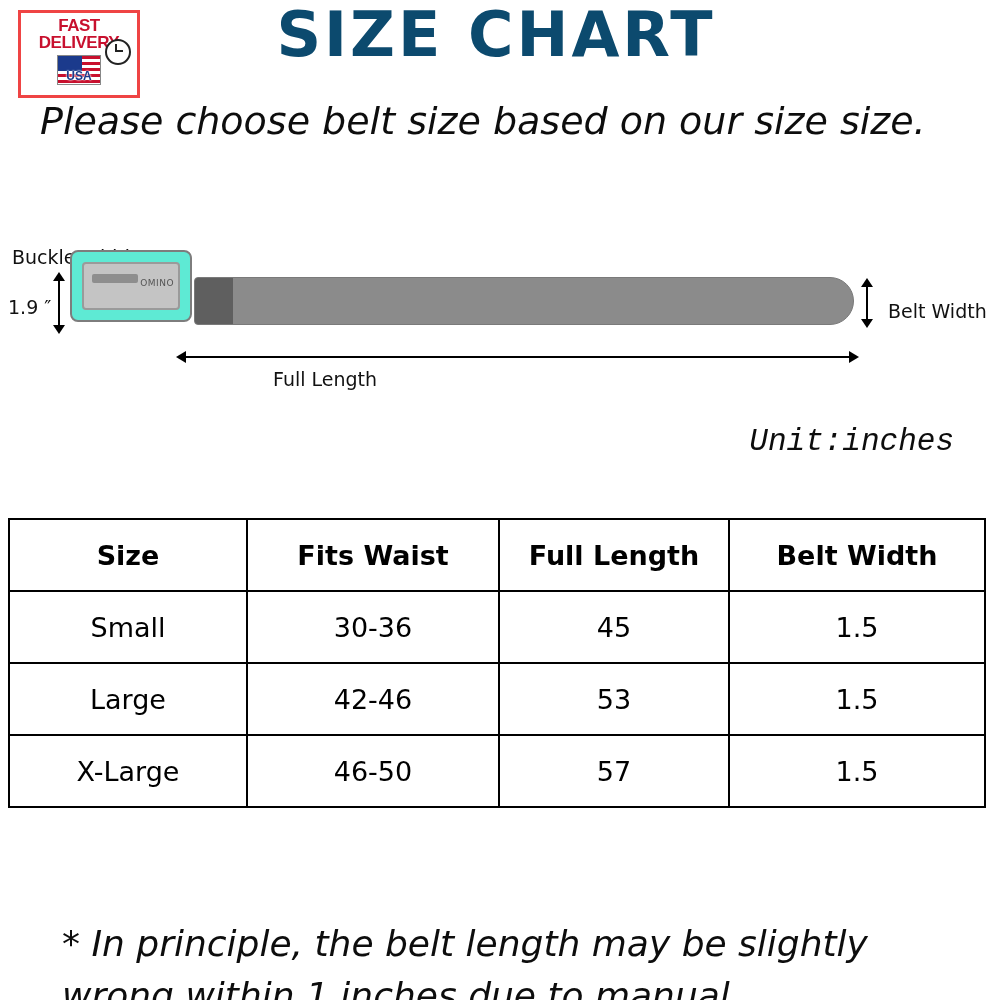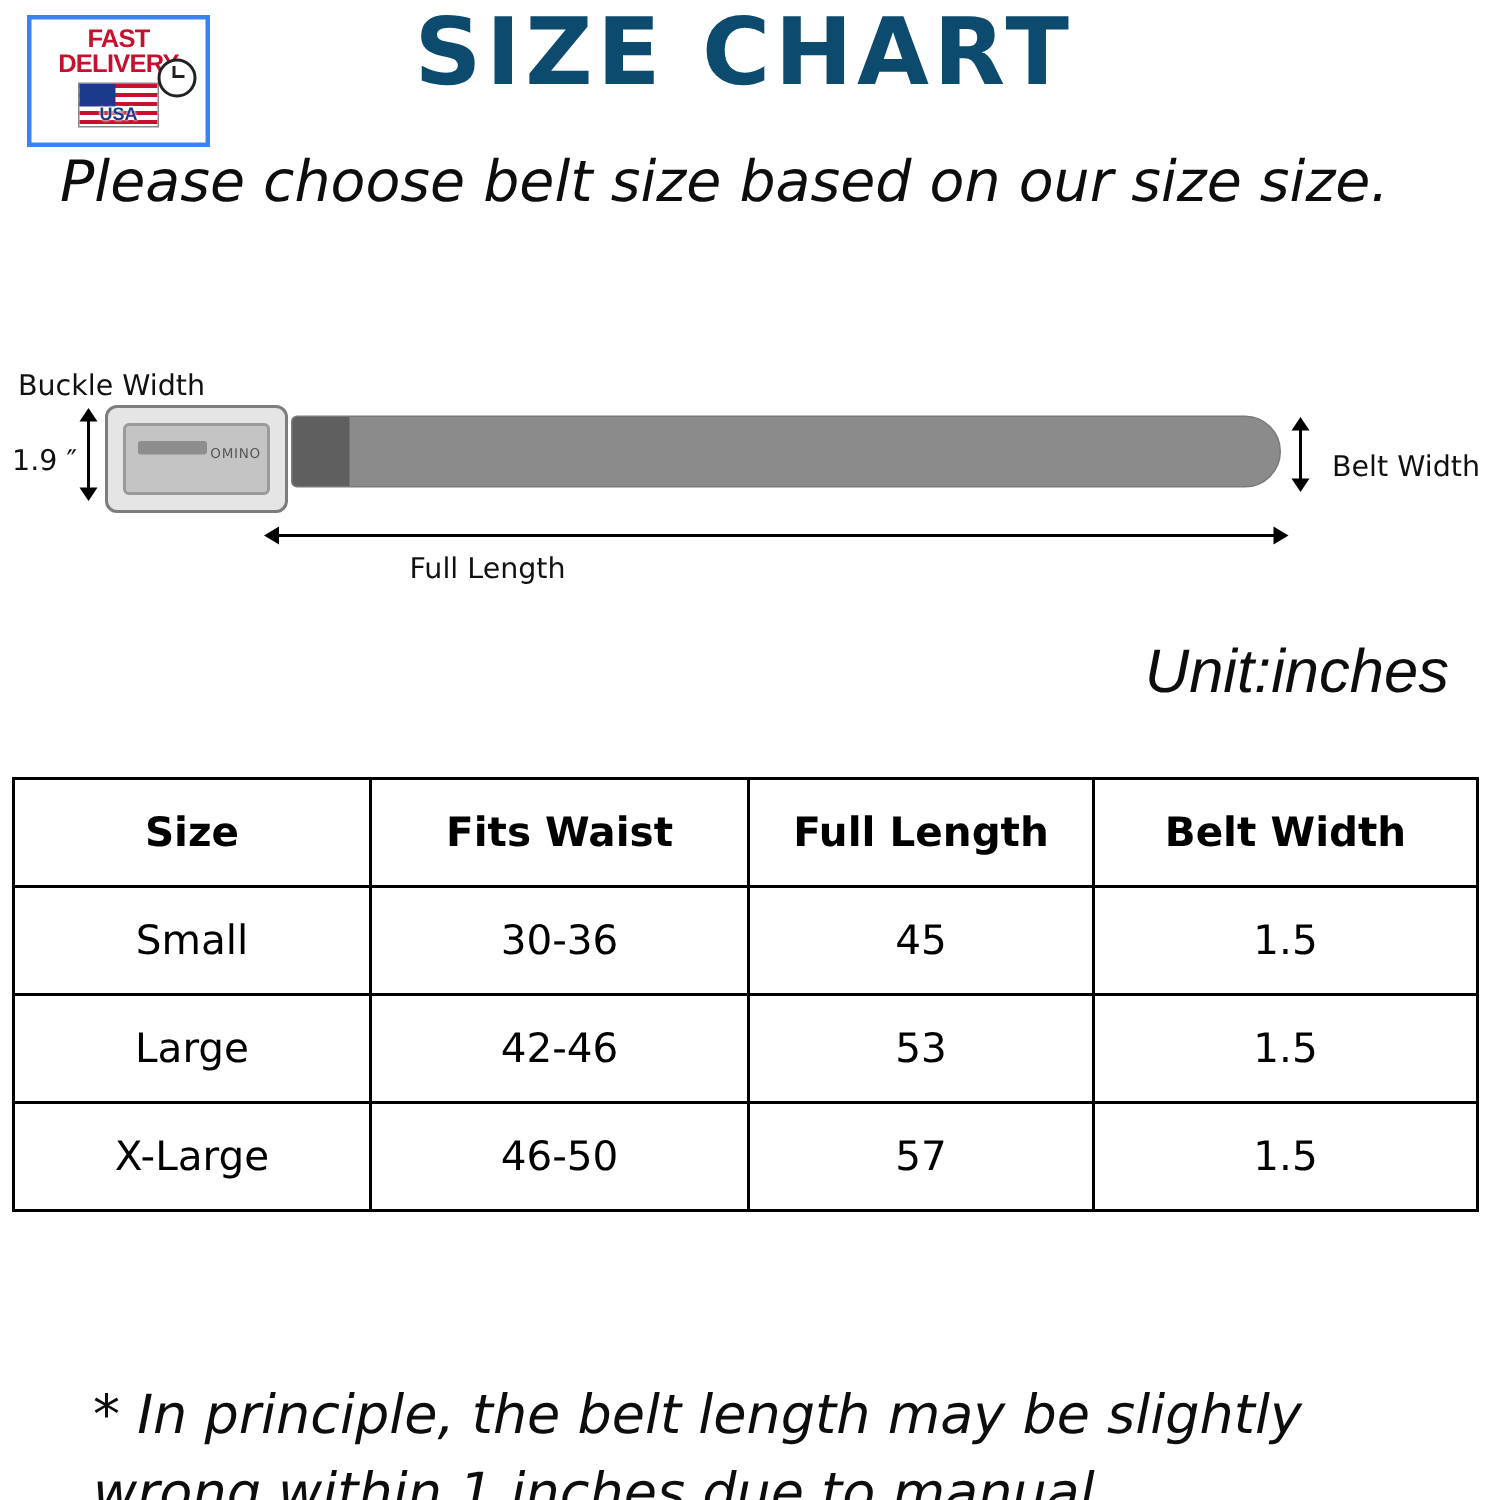--- a/index.html
+++ b/index.html
@@ -16,21 +16,21 @@
     overflow: hidden;
   }
 
   
   .badge {
     position: absolute;
     left: 18px;
     top: 10px;
     width: 122px;
     height: 88px;
-    border: 3px solid #3b82f6;
+    border: 3px solid #ef4444;
     background: #ffffff;
     box-sizing: border-box;
     display: flex;
     flex-direction: column;
     align-items: center;
     justify-content: flex-start;
     padding-top: 4px;
     overflow: hidden;
   }
   .badge-line1 {
@@ -48,21 +48,21 @@
     font-weight: bold;
     font-size: 17px;
     color: #c8102e;
     letter-spacing: -0.5px;
     line-height: 1.05;
     text-align: center;
     width: 100%;
   }
   .badge-flag {
     margin-top: 3px;
-    width: 54px;
+    width: 44px;
     height: 30px;
     position: relative;
     background: repeating-linear-gradient(
       to bottom,
       #c8102e 0px, #c8102e 3px,
       #ffffff 3px, #ffffff 6px
     );
     border: 1px solid #888;
     box-sizing: border-box;
   }
@@ -170,24 +170,24 @@
     content: "";
     position: absolute;
     left: 0; top: 0;
     width: 38px; height: 100%;
     background: #5f5f5f;
     border-radius: 3px 0 0 3px;
   }
   .buckle {
     position: absolute;
     left: 70px;
-    top: 32px;
+    top: 12px;
     width: 122px;
     height: 72px;
-    background: #e5e5e5;
+    background: #5eead4;
     border: 2px solid #7d7d7d;
     border-radius: 8px;
     box-sizing: border-box;
   }
   .buckle .bk-inner {
     position: absolute;
     left: 10px; top: 10px;
     right: 10px; bottom: 10px;
     border: 2px solid #9a9a9a;
     border-radius: 4px;
@@ -240,25 +240,25 @@
   .arrow-h .ah-l { left: -9px; border-right: 10px solid #000; }
   .arrow-h .ah-r { right: -9px; border-left: 10px solid #000; }
 
   .arrow-buckle { left: 58px; top: 42px; height: 46px; }
   .arrow-beltw  { left: 866px; top: 48px; height: 34px; }
   .arrow-length { left: 185px; top: 118px; width: 665px; }
 
   
   .unit {
     position: absolute;
-    right: 26px;
+    right: 38px;
     top: 424px;
-    font-family: Liberation Sans, sans-serif;
+    font-family: Liberation Mono, monospace;
     font-style: italic;
-    font-size: 41px;
+    font-size: 31px;
     color: #0d0d0d;
   }
 
   
   table.size-table {
     position: absolute;
     left: 8px;
     top: 478px;
     width: 976px;
     border-collapse: collapse;

